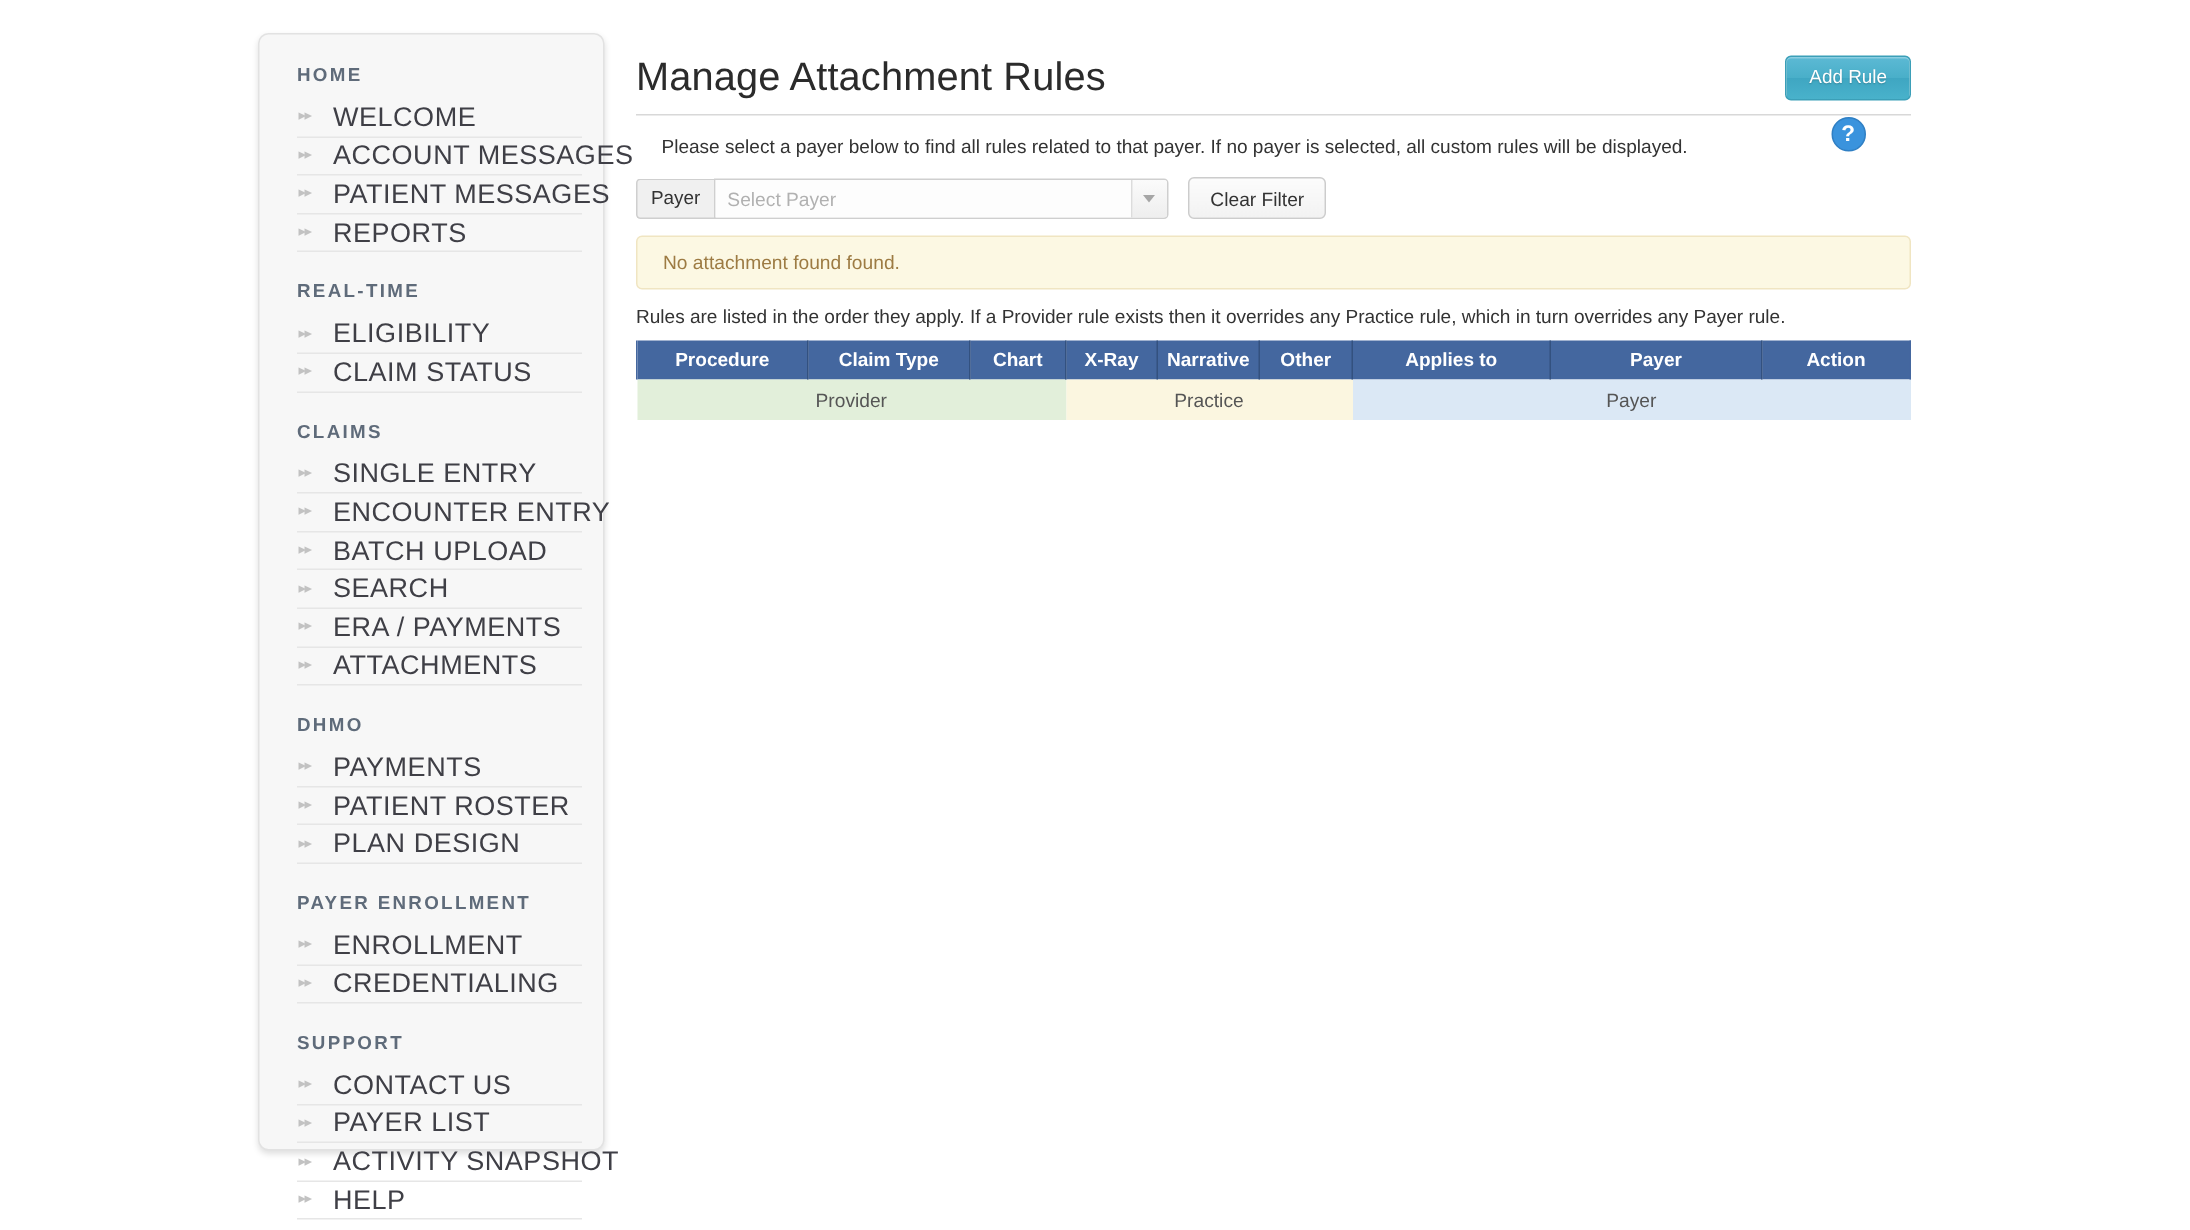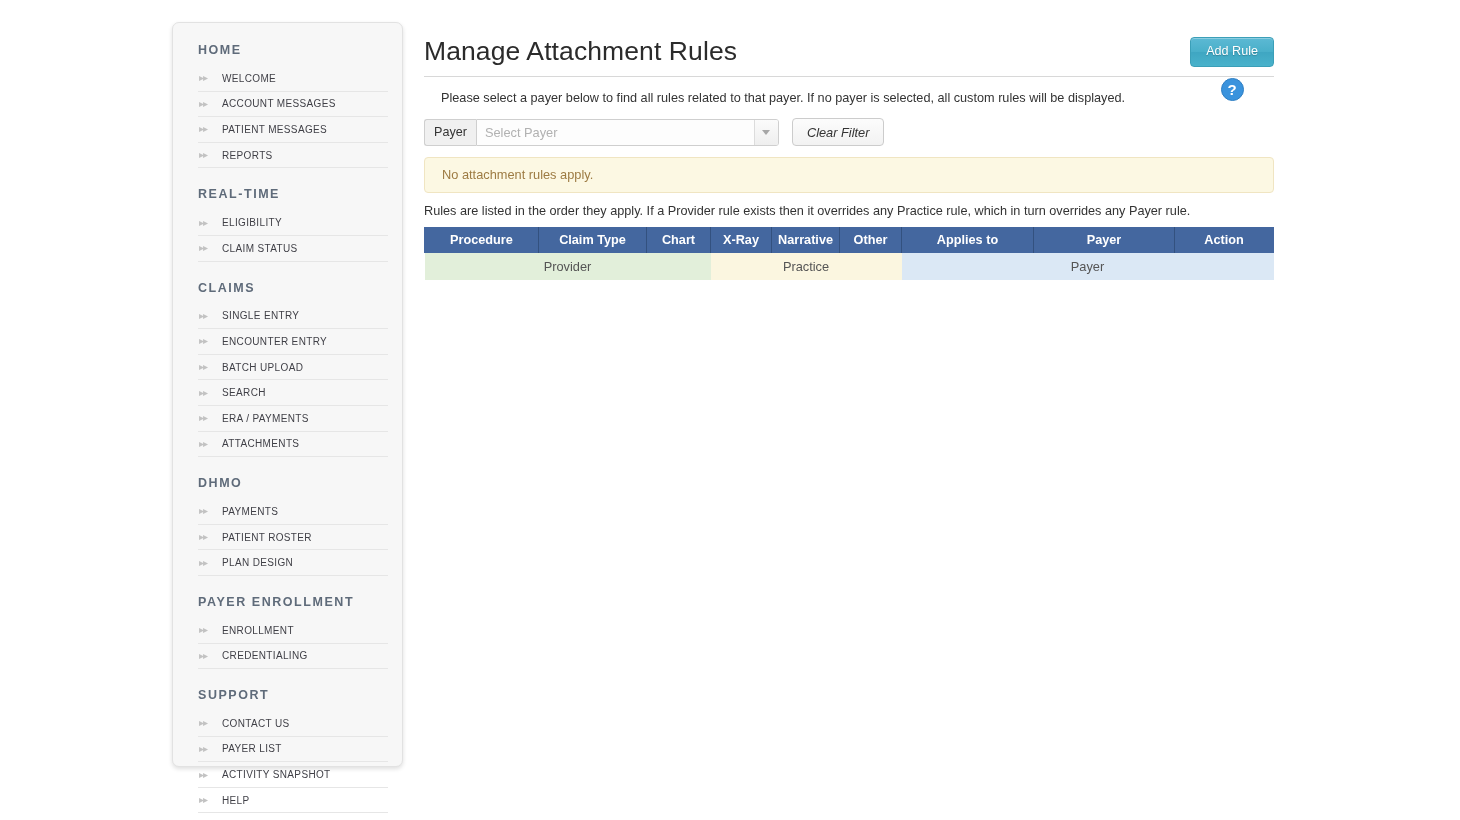--- a/index.html
+++ b/index.html
@@ -64,21 +64,21 @@
   .nav-bullet {
     width: 24px;
     flex: 0 0 24px;
     color: #c2c2c2;
     font-size: 10px;
     line-height: 1;
     letter-spacing: -1px;
     padding-left: 1px;
   }
   .nav-label {
-    font-size: 10px;
+    font-size: 18px;
     color: #3f3f46;
     letter-spacing: 0.35px;
     white-space: nowrap;
   }
 
   
   #main {
     position: absolute;
     left: 424px;
     top: 27px;
@@ -206,21 +206,20 @@
   .btn-clear {
     background: linear-gradient(to bottom, #fcfcfc 0%, #f2f2f2 100%);
     border: 1px solid #cccccc;
     border-radius: 4px;
     font-size: 12.8px;
     color: #333333;
     height: 28px;
     padding: 0 14px;
     cursor: pointer;
     font-family: "Liberation Sans", sans-serif;
-    font-style: italic;
   }
 
   
   .alert {
     margin-top: 11px;
     background: #fcf8e3;
     border: 1px solid #f0e5c2;
     border-radius: 4px;
     color: #9d7b43;
     font-size: 12.8px;
@@ -402,21 +401,21 @@
         <div class="select-shell">
           <span class="select-value">Select Payer</span>
           <span class="select-arrow-btn">
             <span class="arrow-down"></span>
           </span>
         </div>
       </div>
       <button class="btn-clear">Clear Filter</button>
     </div>
 
-    <div class="alert">No attachment rules apply.</div>
+    <div class="alert">No attachment found found.</div>
 
     <p class="note-text">Rules are listed in the order they apply. If a Provider rule exists then it overrides any Practice rule, which in turn overrides any Payer rule.</p>
 
     <table class="rules">
       <colgroup>
         <col style="width:114px">
           <col style="width:108px">
           <col style="width:64px">
         <col style="width:61px">
           <col style="width:68px">

